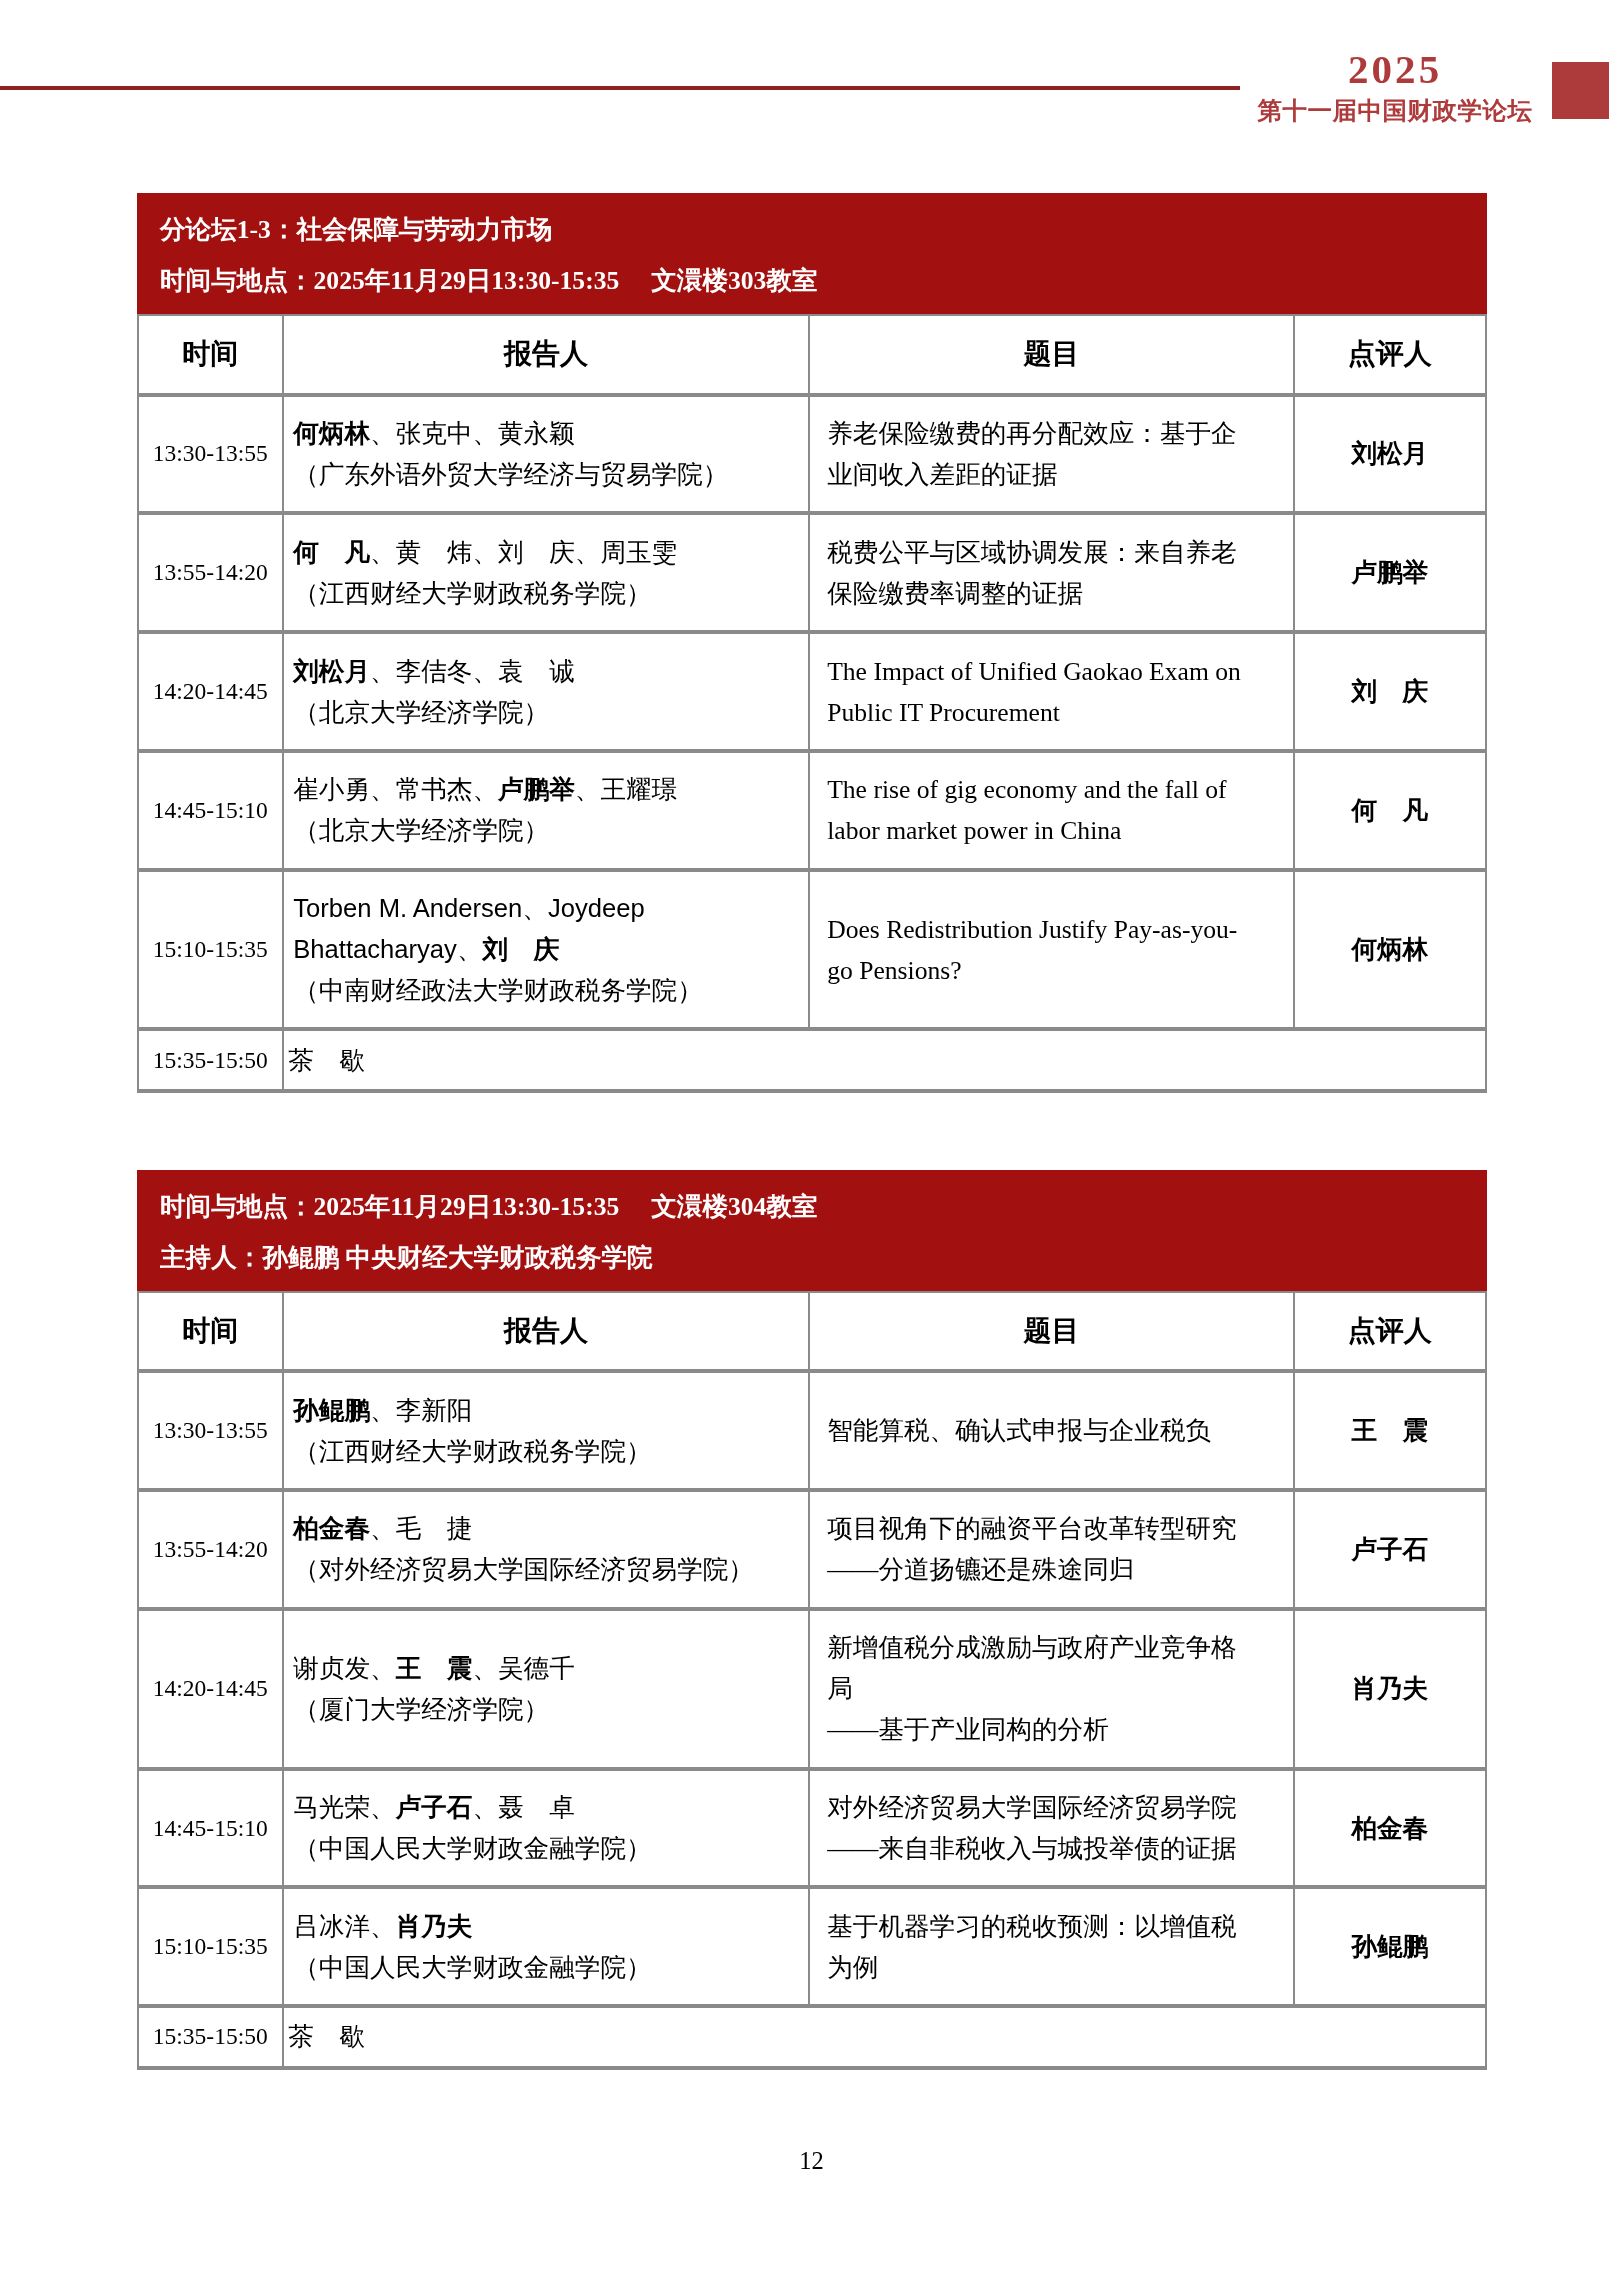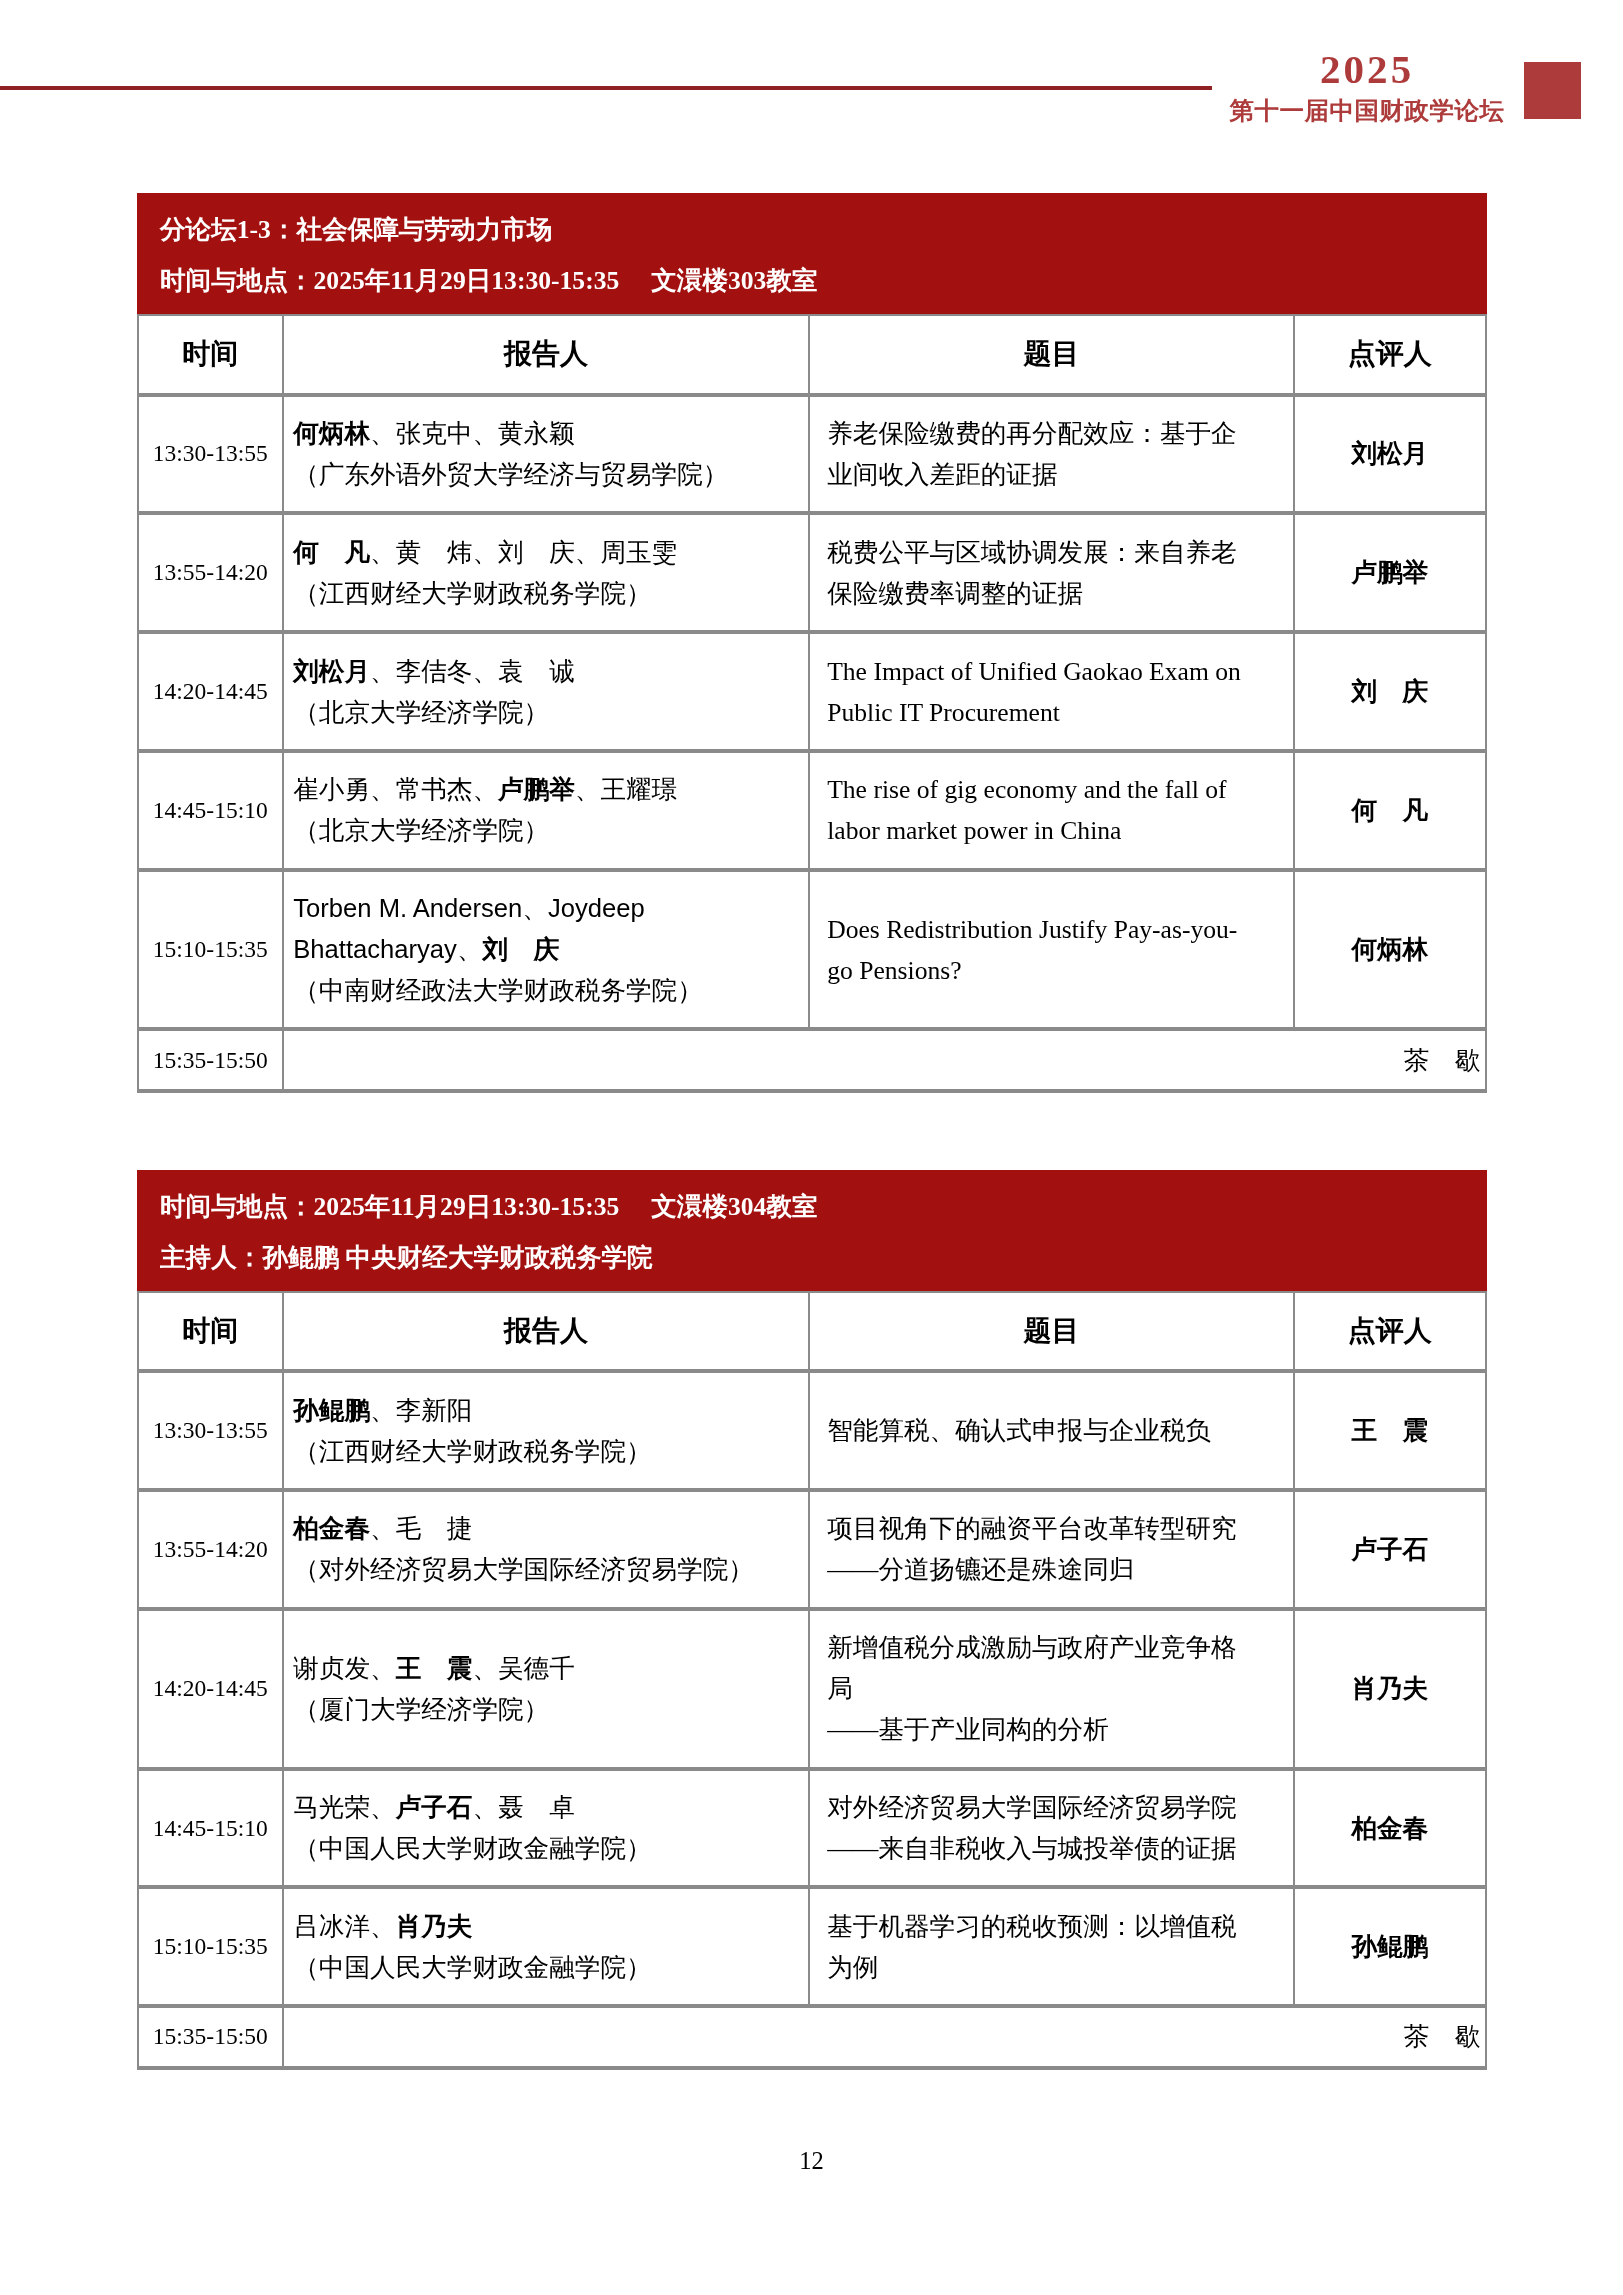--- a/index.html
+++ b/index.html
@@ -12,21 +12,21 @@
   }
   *{box-sizing:border-box;margin:0;padding:0;}
   html,body{background:var(--page-bg);}
   body{
     width:1623px;height:2295px;
     font-family:"Liberation Sans","DejaVu Sans",sans-serif;
     color:var(--text-black);
     position:relative;overflow:hidden;
   }
   
-  .banner{display:flex;align-items:flex-start;justify-content:flex-start;padding:49px 42px 0 0;}
+  .banner{display:flex;align-items:flex-start;justify-content:flex-start;padding:49px 14px 0 0;}
   .banner-rule{flex:1;height:3.6px;background:var(--rule-red);margin-top:37px;}
   .logo-block{margin-left:17.4px;text-align:center;}
   .logo-year{
     font-family:"Liberation Serif","DejaVu Serif",serif;
     font-weight:bold;font-size:41px;line-height:1;
     color:var(--logo-red);letter-spacing:3.1px;
   }
   .logo-title{
     font-size:24.5px;font-weight:bold;color:var(--logo-red);
     margin-top:4.1px;letter-spacing:0.5px;white-space:nowrap;
@@ -74,21 +74,21 @@
     font-size:25.6px;line-height:41px;text-align:left;
     padding:16.4px 17.4px;white-space:pre-line;
   }
   td.ptitle.en{font-family:"Liberation Serif","DejaVu Serif",serif;}
   td.disc{
     font-family:"Liberation Serif","Liberation Sans",sans-serif;
     font-size:25.6px;font-weight:bold;text-align:center;padding:12.3px 4.1px;
   }
   tr.breakrow td{padding:11.2px 4.1px;}
   td.breaklabel{
-    font-size:25.6px;text-align:right;
+    font-size:25.6px;text-align:left;
     font-family:"Liberation Serif","Liberation Sans",sans-serif;
   }
   
   .pagefoot{
     text-align:center;margin-top:77px;
     font-family:"Liberation Serif","DejaVu Serif",serif;
     font-size:24.5px;
   }
 </style>
 </head>

